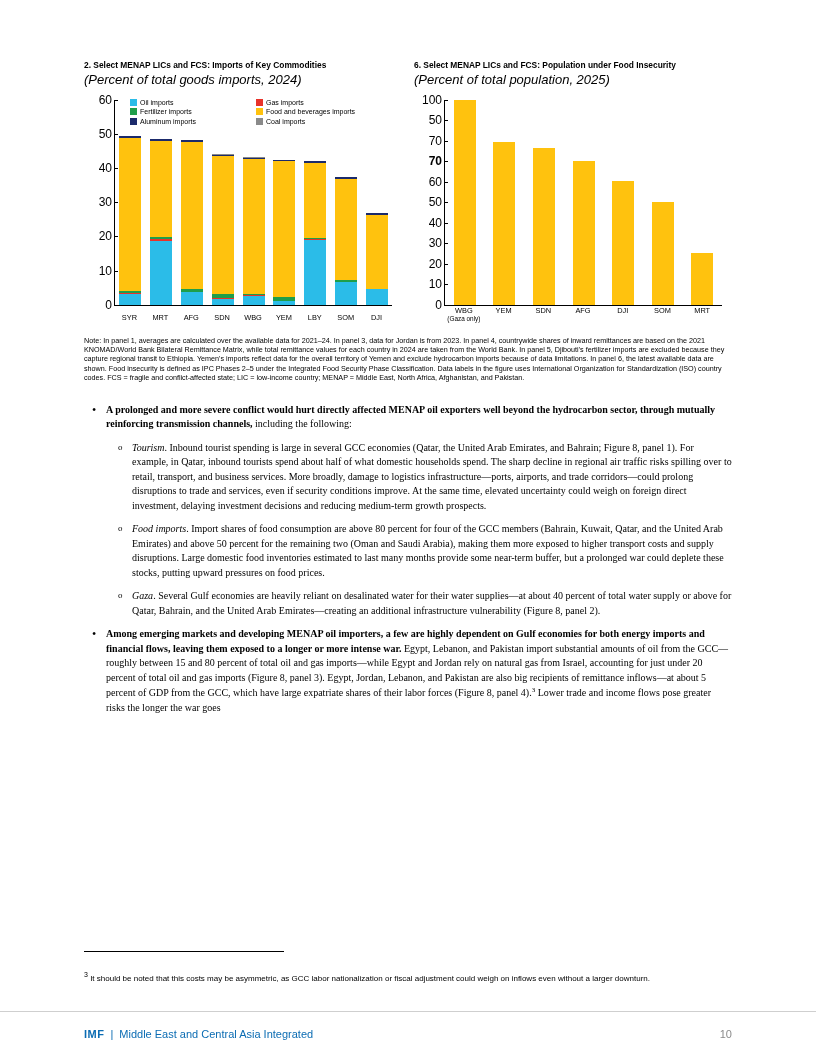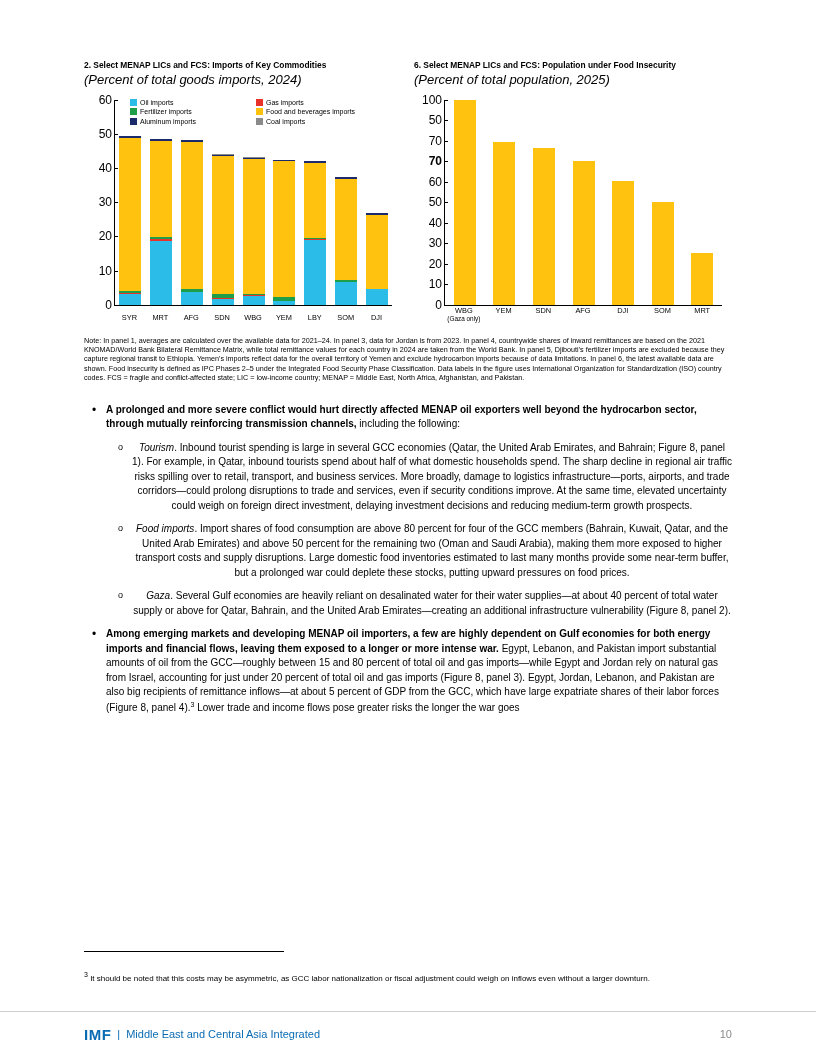--- a/index.html
+++ b/index.html
@@ -159,33 +159,33 @@
     line-height: 1.45;
   }
   ul.lvl1 {
     margin: 0;
     padding-left: 22px;
     list-style: none;
   }
   ul.lvl1 > li {
     position: relative;
     margin-bottom: 9px;
+    font-family: Liberation Serif, serif;
   }
   ul.lvl1 > li::before {
     content: "\2022";
     position: absolute;
     left: -14px;
     top: -1px;
     font-size: 12px;
   }
   ul.lvl2 {
     margin: 9px 0 0 0;
     padding-left: 26px;
     list-style: none;
-    text-align: center;
   }
   ul.lvl2 > li {
     position: relative;
     margin-bottom: 9px;
   }
   ul.lvl2 > li::before {
     content: "o";
     position: absolute;
     left: -14px;
     top: 0;
@@ -221,21 +221,21 @@
     bottom: 0;
     height: 44px;
     border-top: 1px solid #cfcfcf;
     display: flex;
     align-items: center;
     padding: 0 84px;
   }
   .footer-imf {
     color: #0b6cb3;
     font-weight: bold;
-    font-size: 15px;
+    font-size: 11px;
     letter-spacing: 0.5px;
   }
   .footer-dept {
     color: #0b6cb3;
     font-size: 11px;
     margin-left: 6px;
   }
   .footer-page {
     margin-left: auto;
     color: #8a8a8a;

